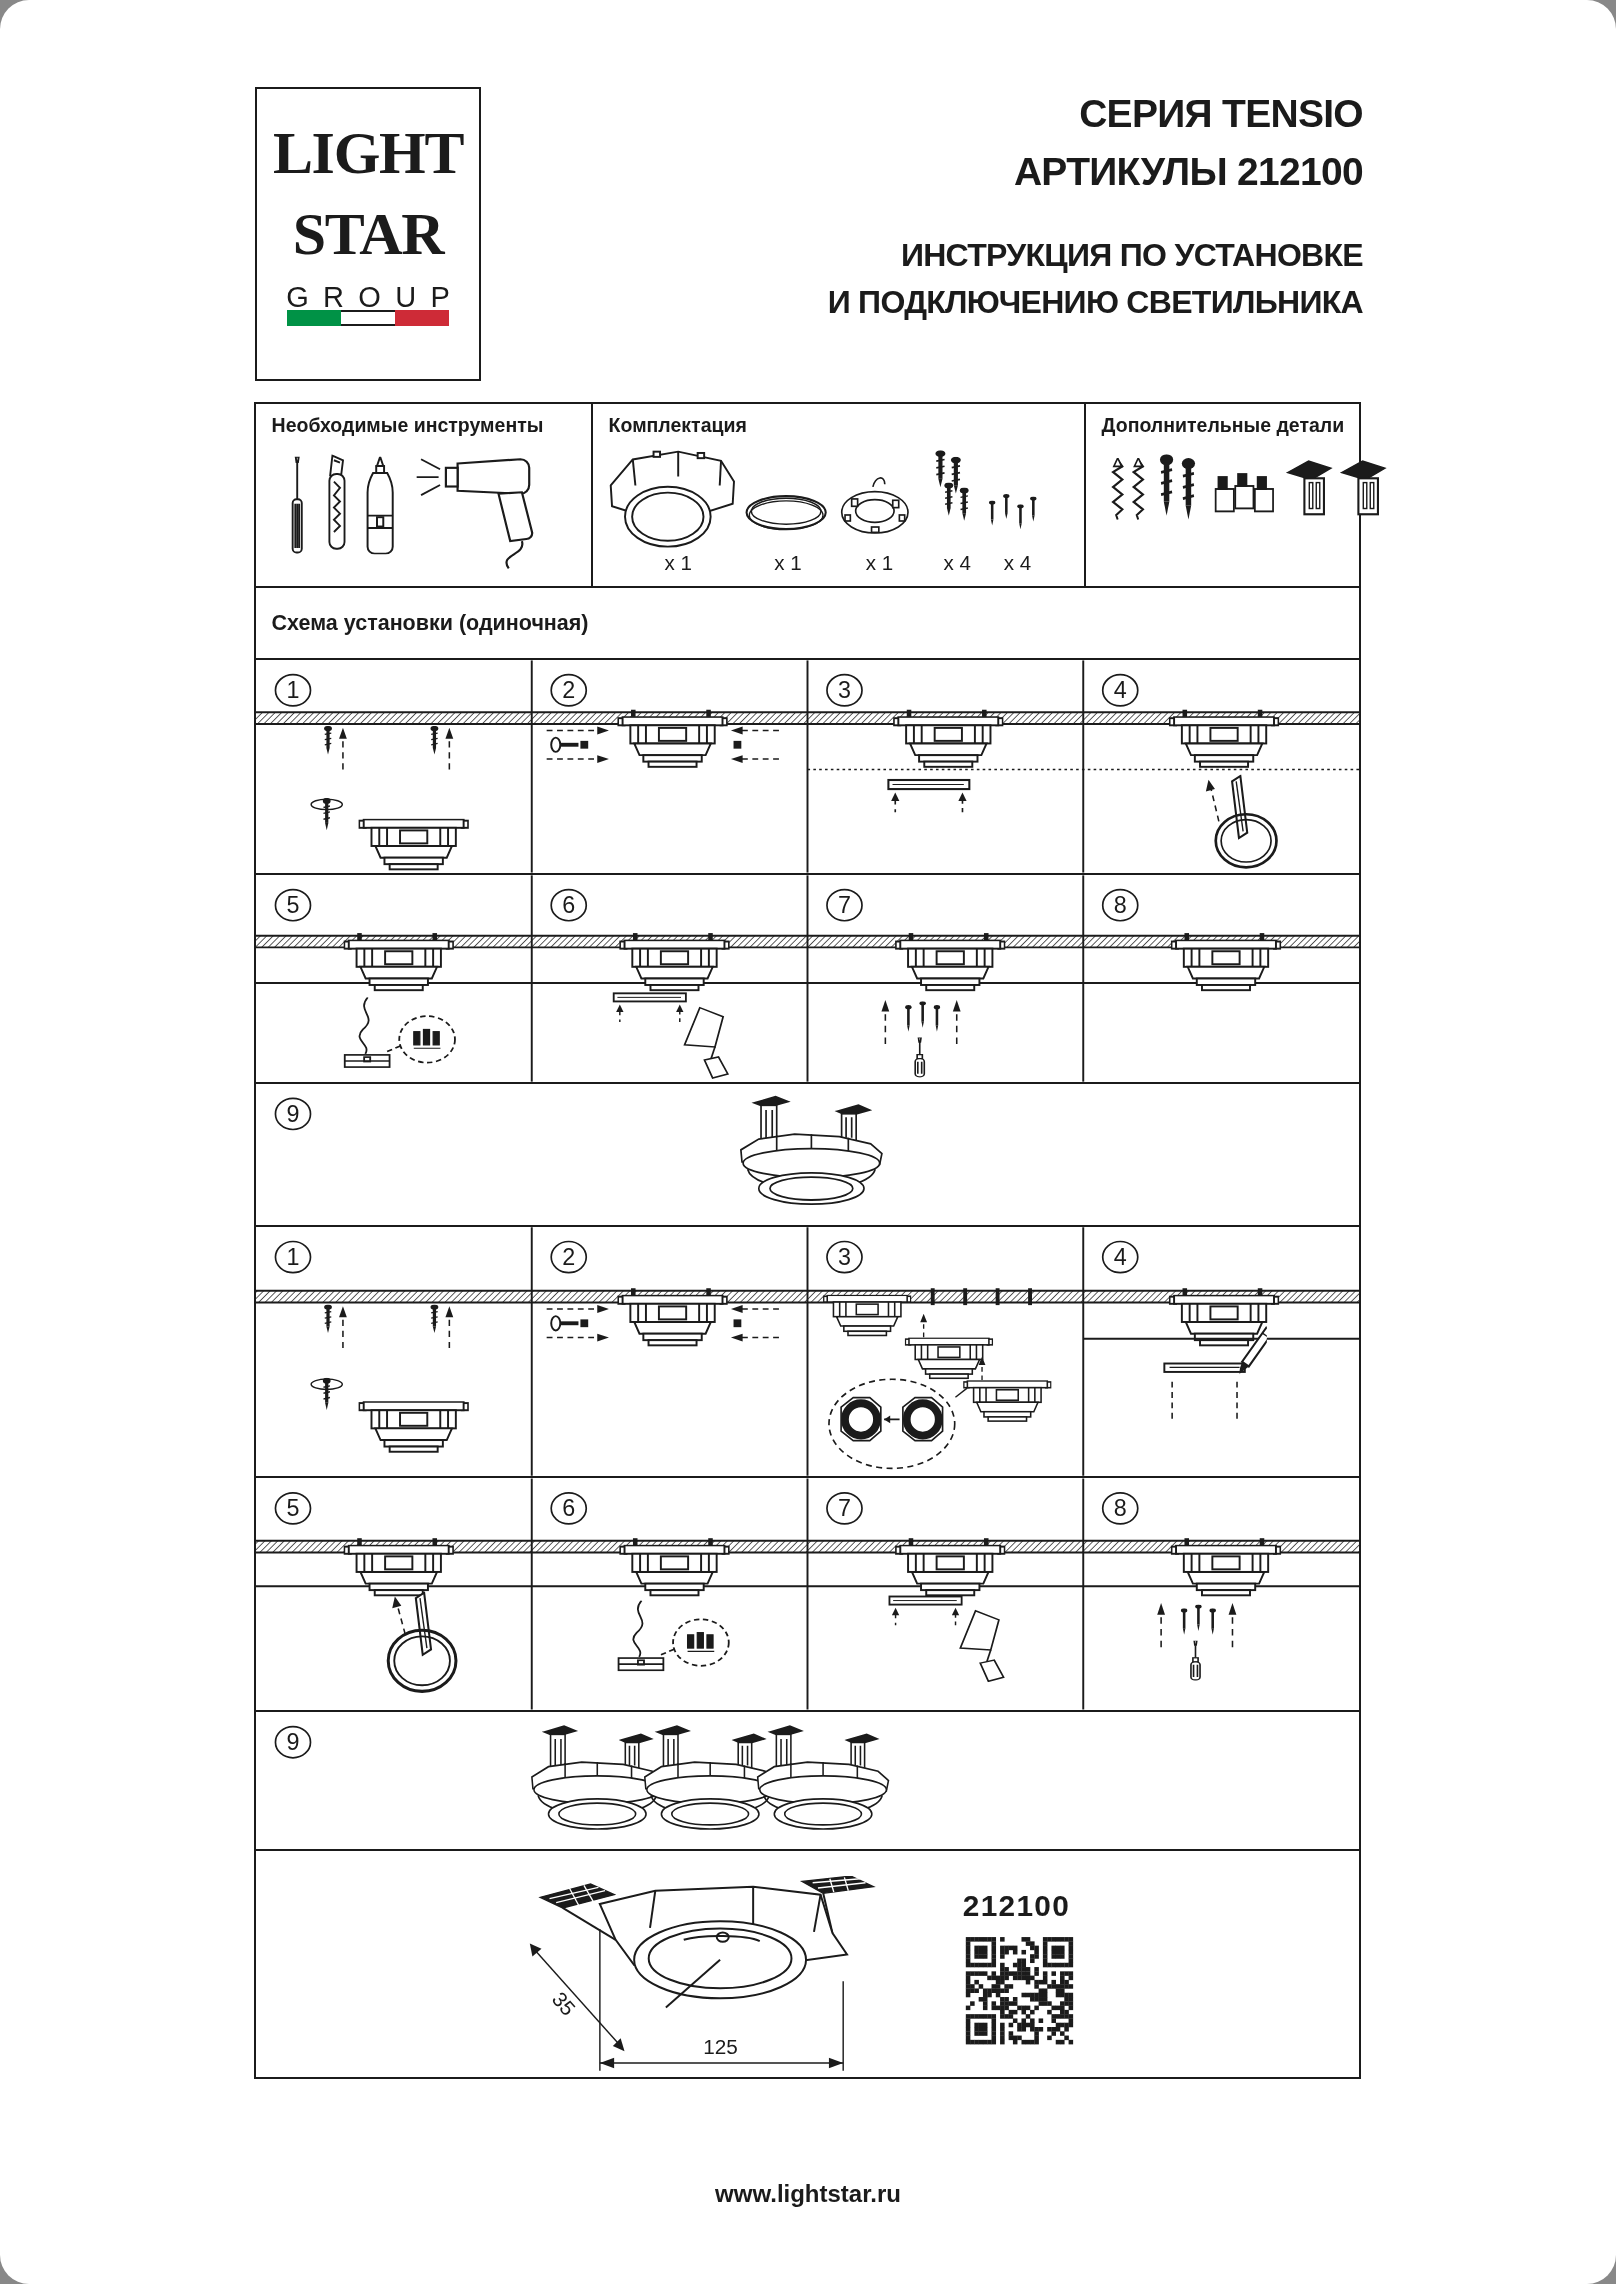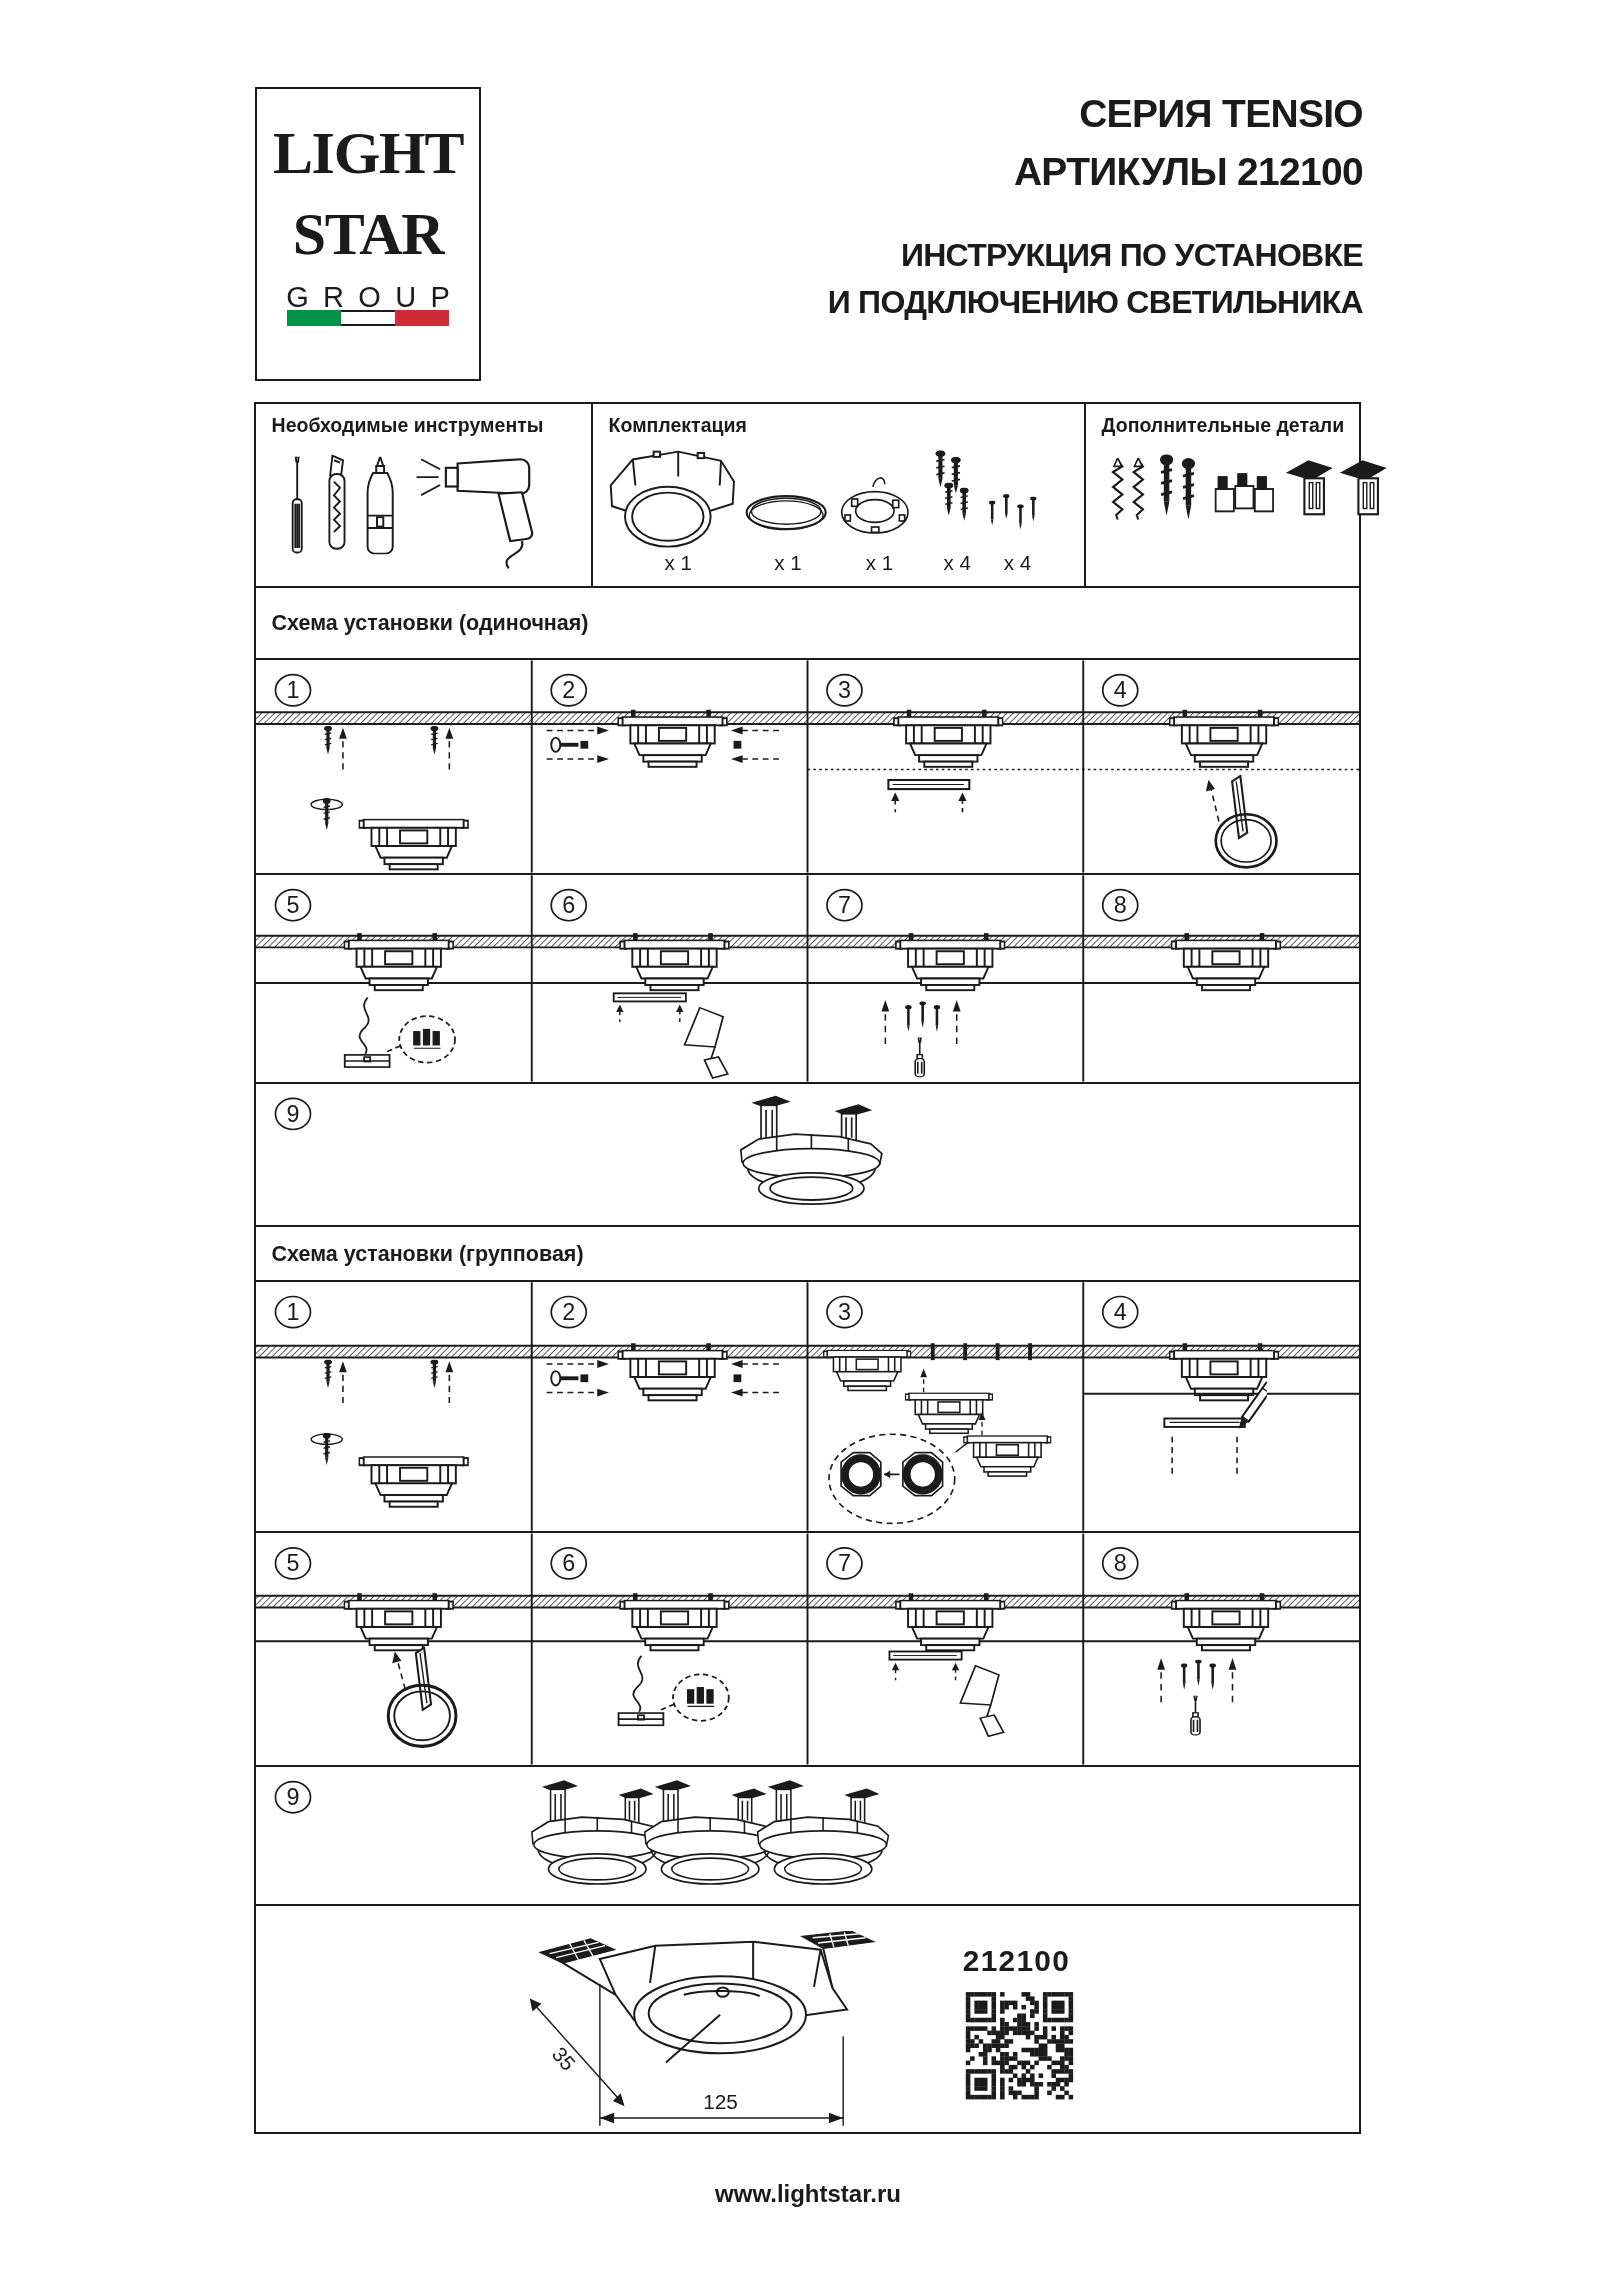--- a/index.html
+++ b/index.html
@@ -3,21 +3,21 @@
 <meta charset="utf-8">
 <style>
   :root{
     --ink:#1b1b1b;
     --flag-green:#009246;
     --flag-red:#ce2b37;
   }
   html,body{margin:0;padding:0;background:#888;}
   .page{
     position:relative;width:1616px;height:2284px;background:#fff;
-    font-family:"Liberation Sans",sans-serif;color:var(--ink);overflow:hidden;
+    font-family:"Liberation Sans",sans-serif;color:var(--ink);overflow:hidden;border-radius:29px;
   }
   svg{display:block}
   svg text{font-family:"Liberation Sans",sans-serif;fill:var(--ink)}
 
   
   .logo-box{
     position:absolute;left:255px;top:87px;width:226px;height:294px;
     border:2px solid var(--ink);box-sizing:border-box;text-align:center;
   }
   .logo-light,.logo-star{
@@ -544,23 +544,20 @@
     </div>
 
     <div class="row steps-row">
       <svg viewBox="0 0 1700 217" height="141">
         <ellipse class="stepc" cx="57" cy="46" rx="27" ry="24"></ellipse>
           <text class="num" x="57" y="58">9</text>
         <use href="#s-fx3d" x="718" y="14" width="276" height="186"></use>
       </svg>
     </div>
 
-    <div class="row section-header sh2">
-      <span>Схема установки (групповая)</span>
-    </div>
 
     <div class="row steps-row">
       <svg viewBox="0 0 1700 383" height="249">
         <line class="div" x1="425" y1="0" x2="425" y2="383"></line>
           <line class="div" x1="850" y1="0" x2="850" y2="383"></line>
           <line class="div" x1="1275" y1="0" x2="1275" y2="383"></line>
         <rect x="0" y="98" width="1700" height="18" fill="url(#pat-hatch)"></rect>
         <line class="ln" x1="0" y1="98" x2="1700" y2="98"></line>
           <line class="ln" x1="0" y1="116" x2="1700" y2="116"></line>
         <ellipse class="stepc" cx="57" cy="46" rx="27" ry="24"></ellipse>

